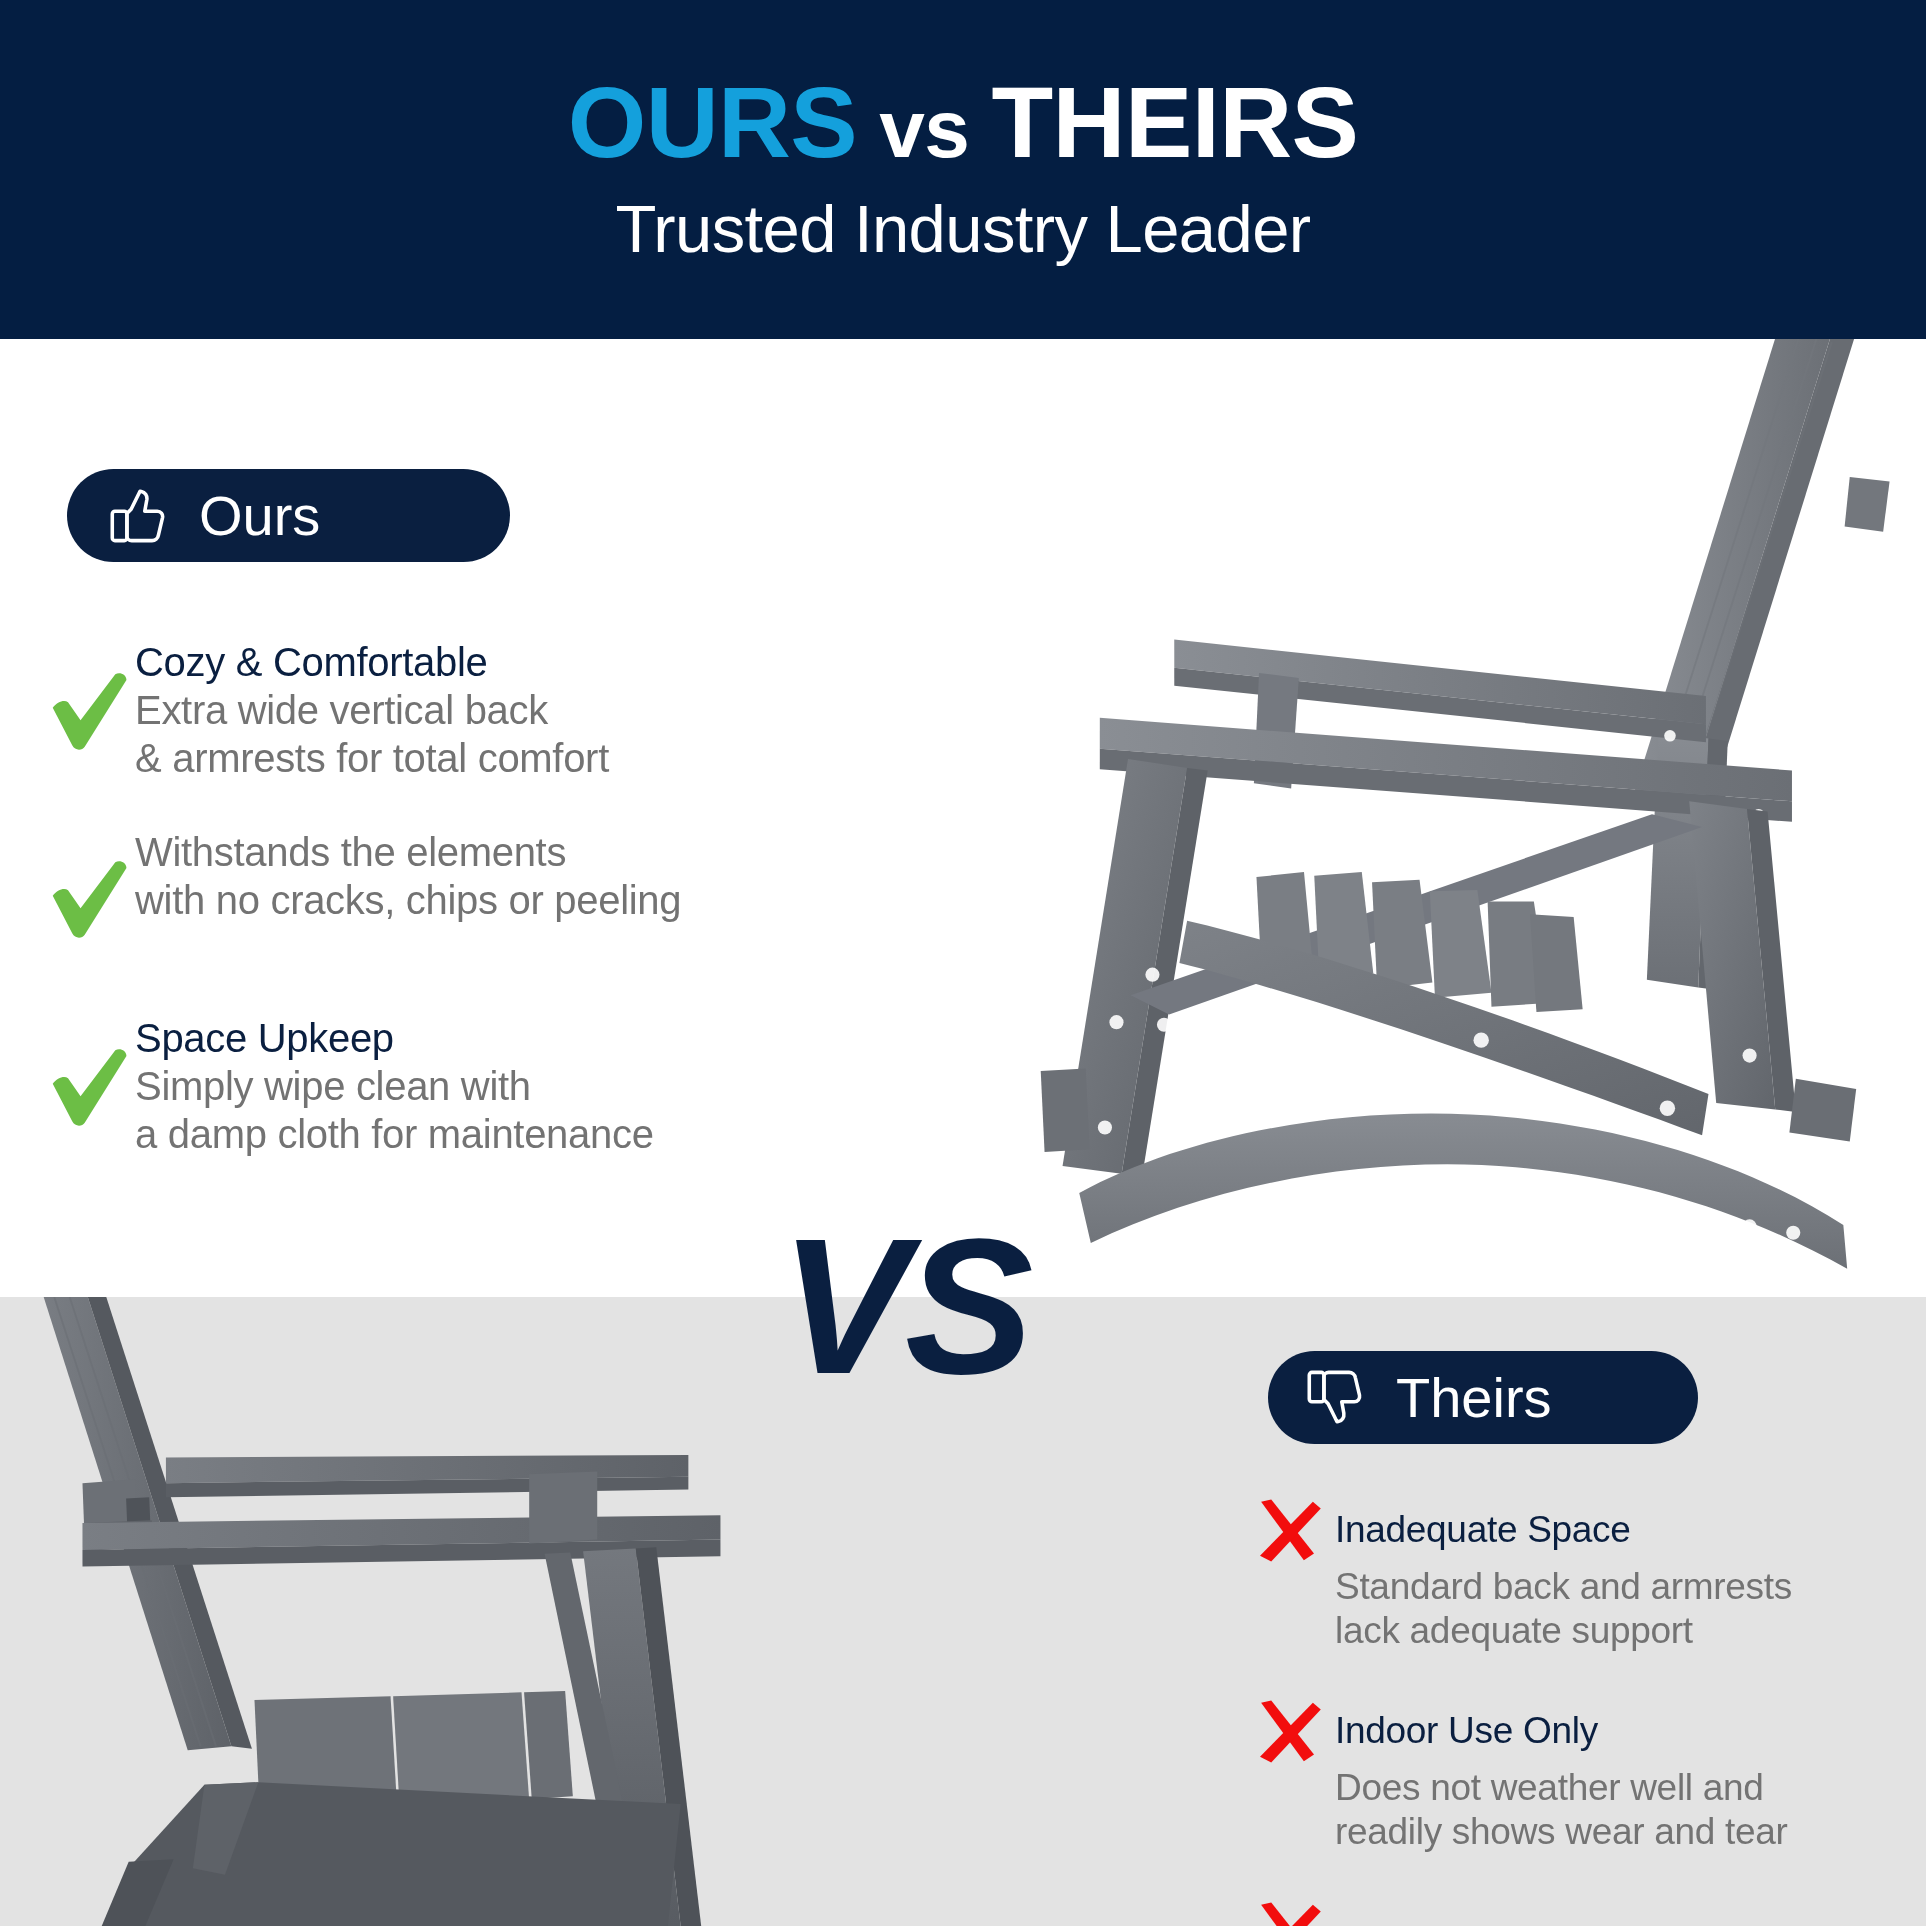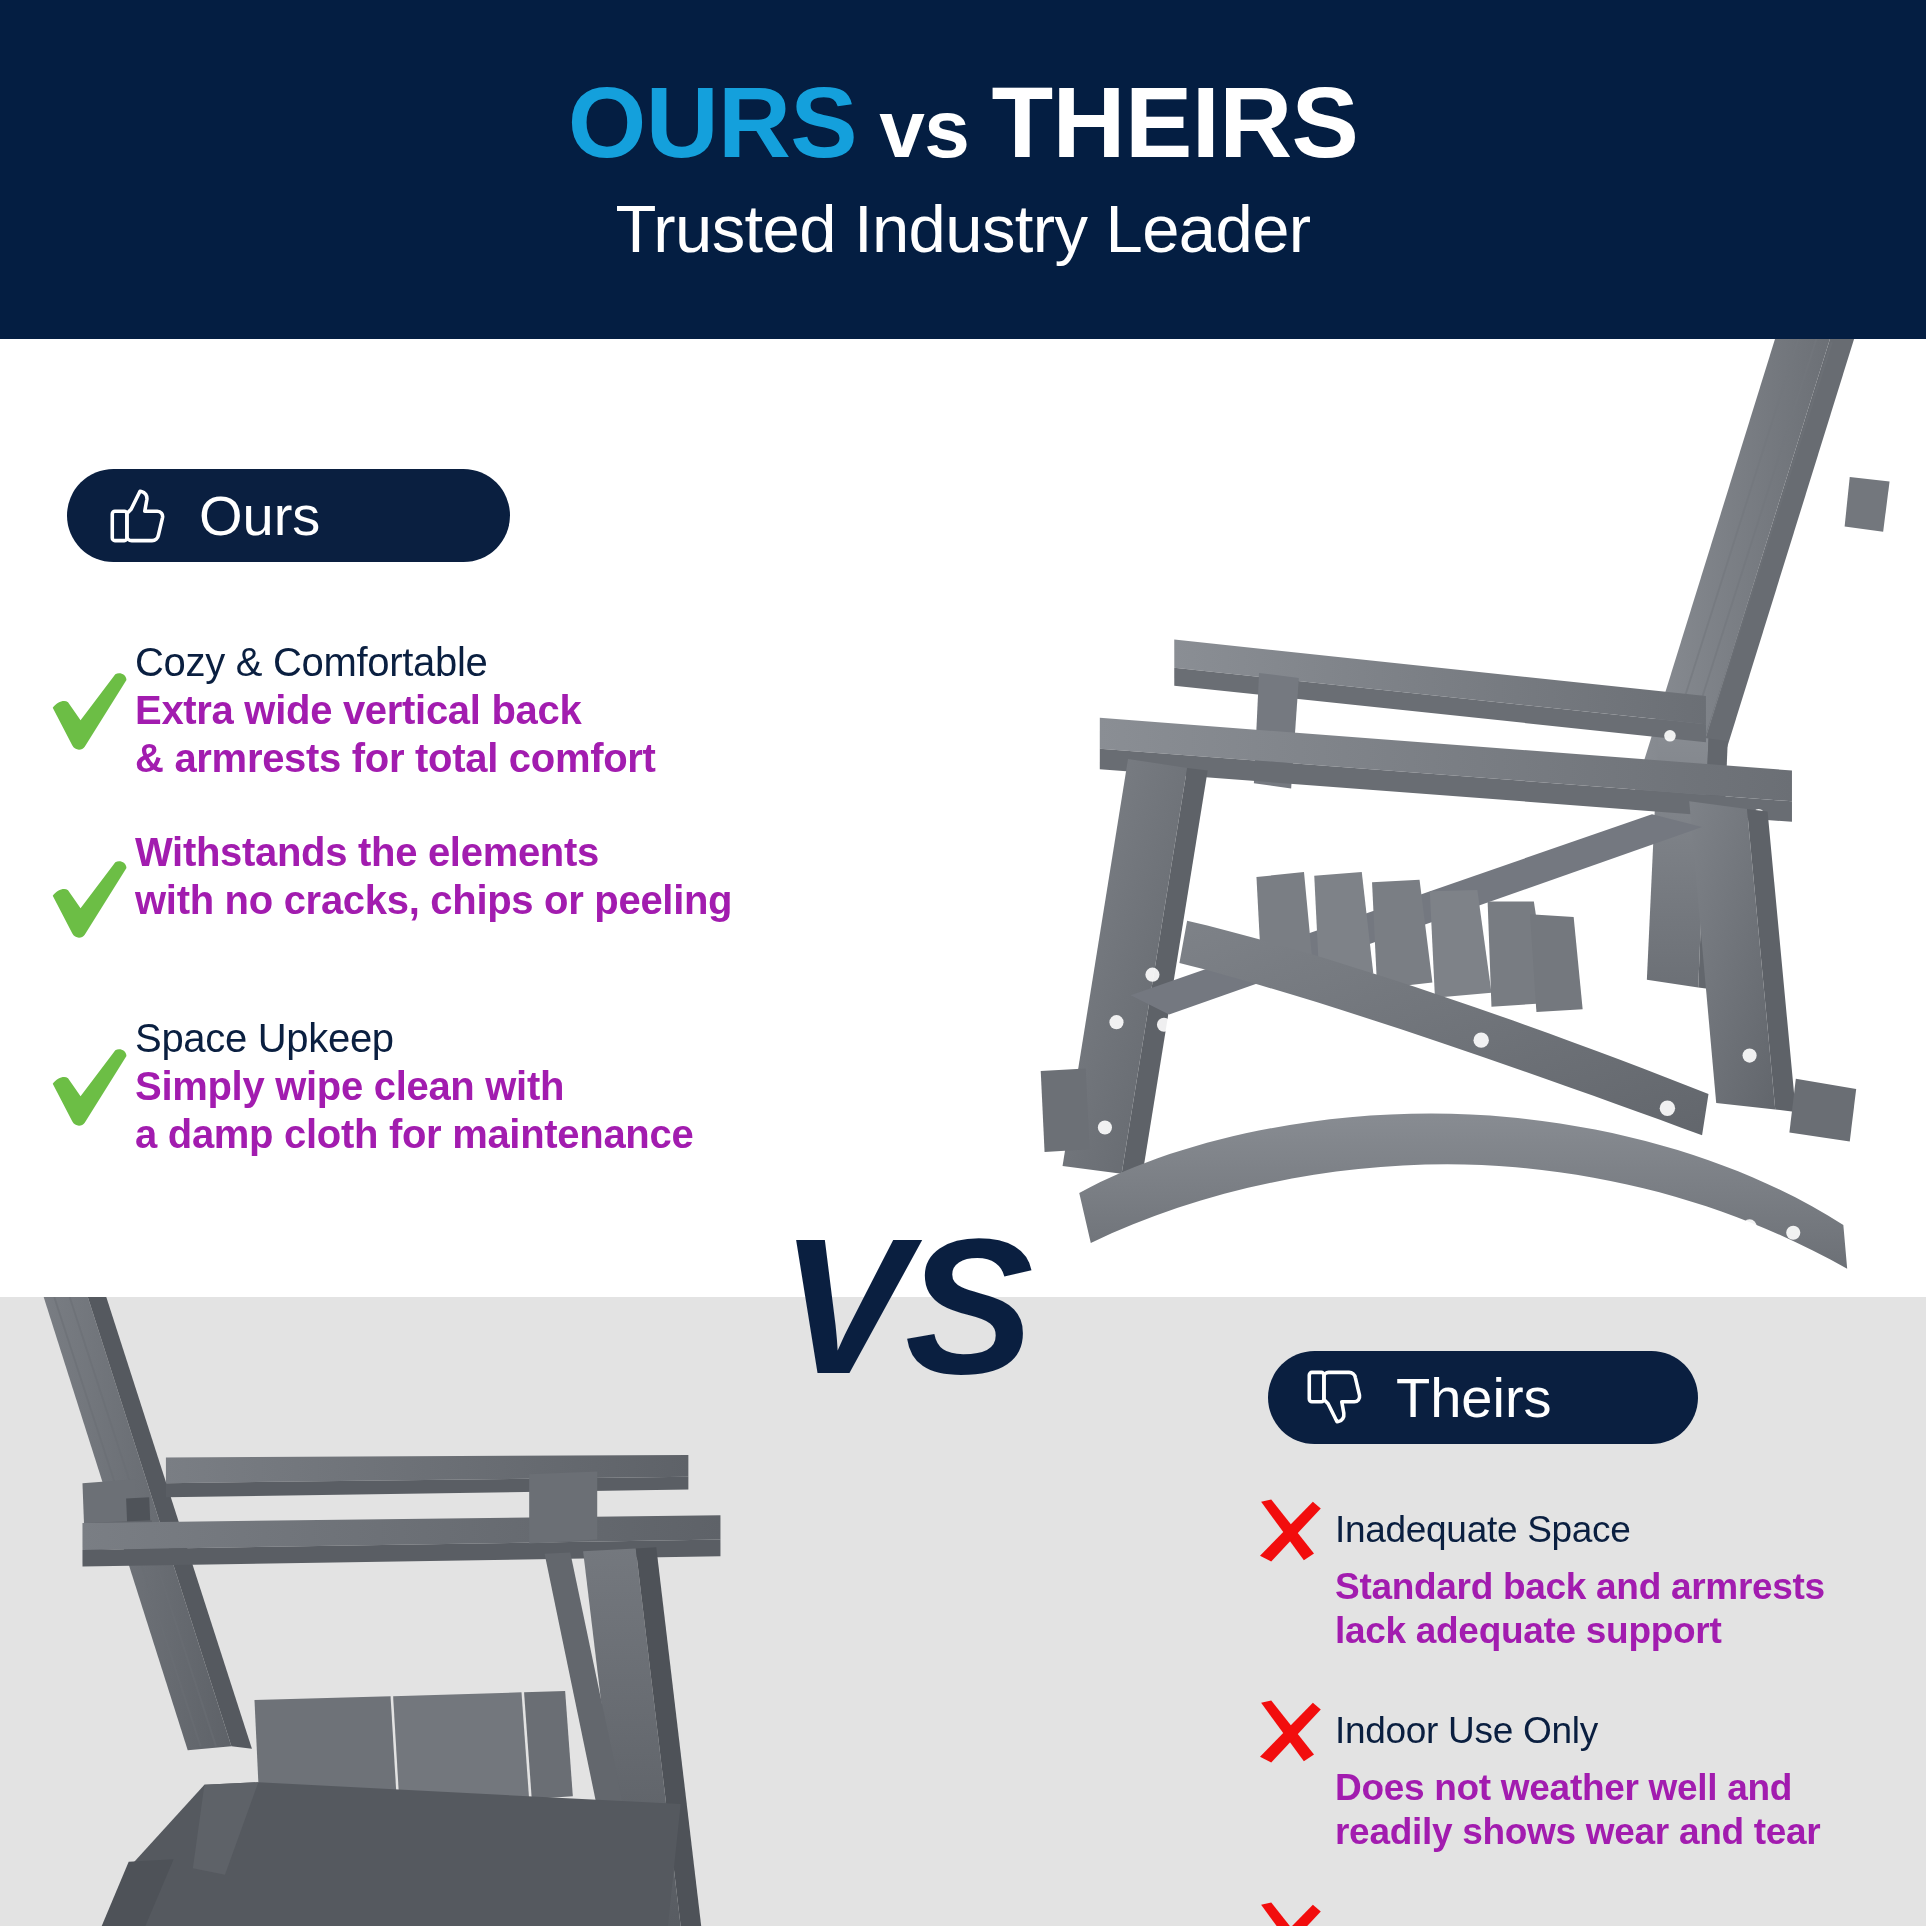--- a/index.html
+++ b/index.html
@@ -73,21 +73,21 @@
   #list-theirs .mark-wrap { height:122px; }
   .mark-check { width:89px; height:89px; }
   .mark-cross { width:72px; height:72px; }
 
   .feature-text { flex:1 1 auto; padding-top:2.6px; }
   .feature-title {
     color:#0A1F40; font-weight:normal; letter-spacing:-0.3px;
     line-height:1.16;
   }
   .feature-desc {
-    color:#a21caf; font-weight:700; letter-spacing:-0.3px;
+    color:#737373; font-weight:400; letter-spacing:-0.3px;
     line-height:1.20; white-space:pre-line;
   }
   #list-ours .feature-title { font-size:40px; }
   #list-ours .feature-desc  { font-size:40px; margin-top:1.3px; }
   #list-theirs .feature-title { font-size:37px;margin-top:36px; }
   #list-theirs .feature-desc  { font-size:37px; margin-top:13px; }
 
   
   #vs-divider {
     position:absolute; left:780px; top:1210px;

